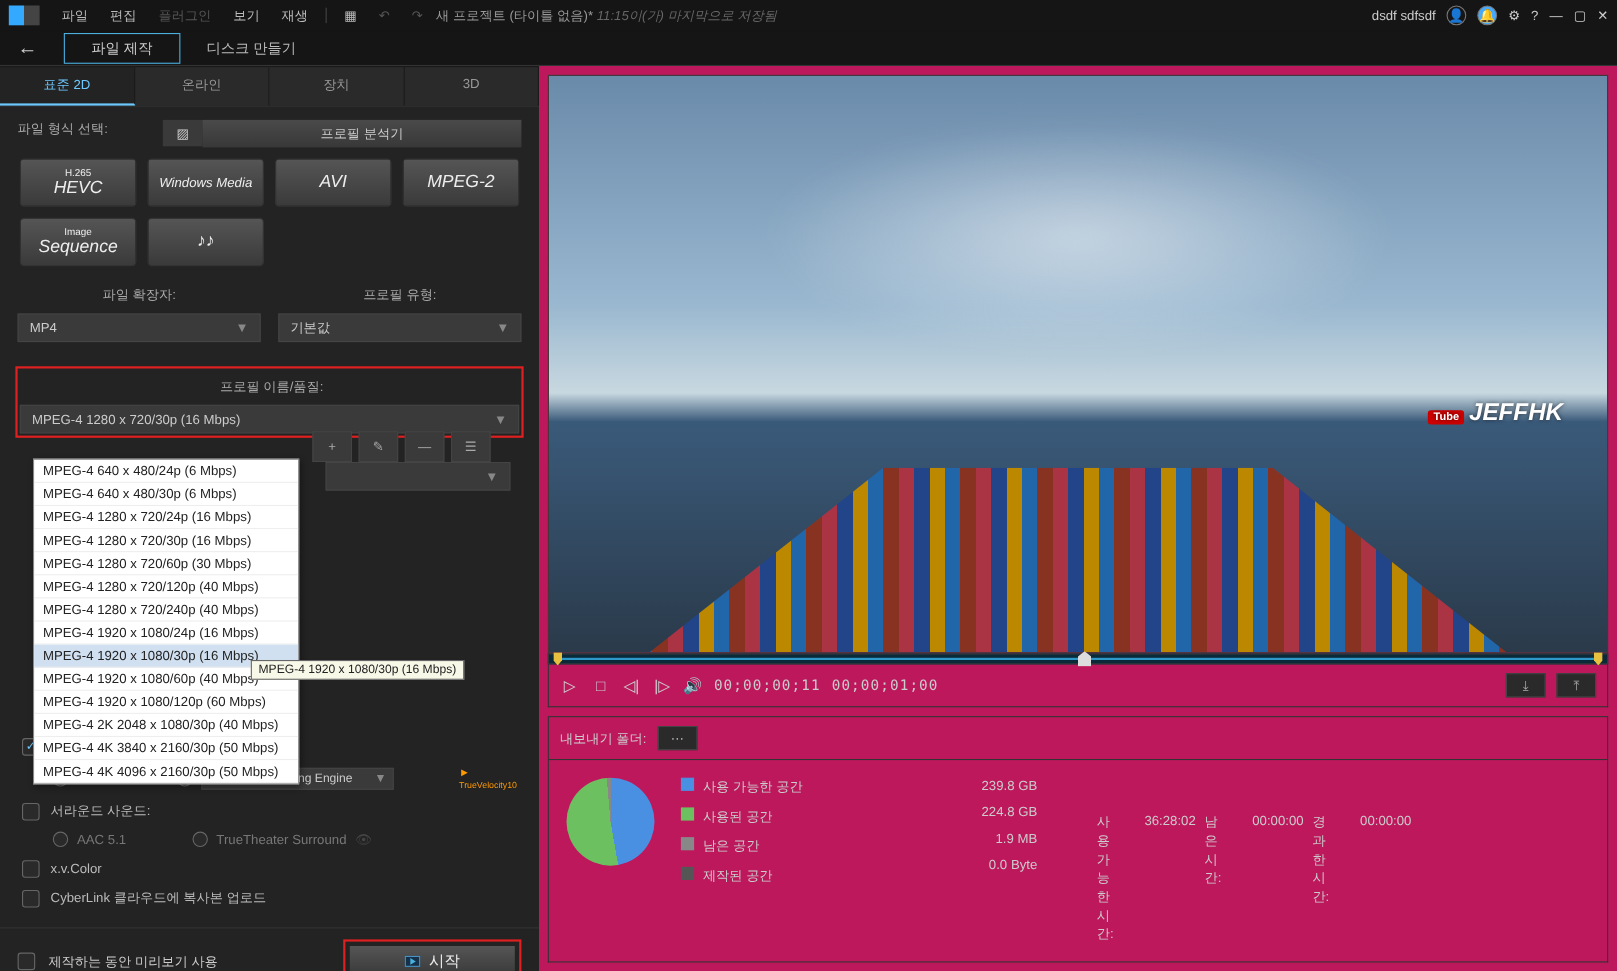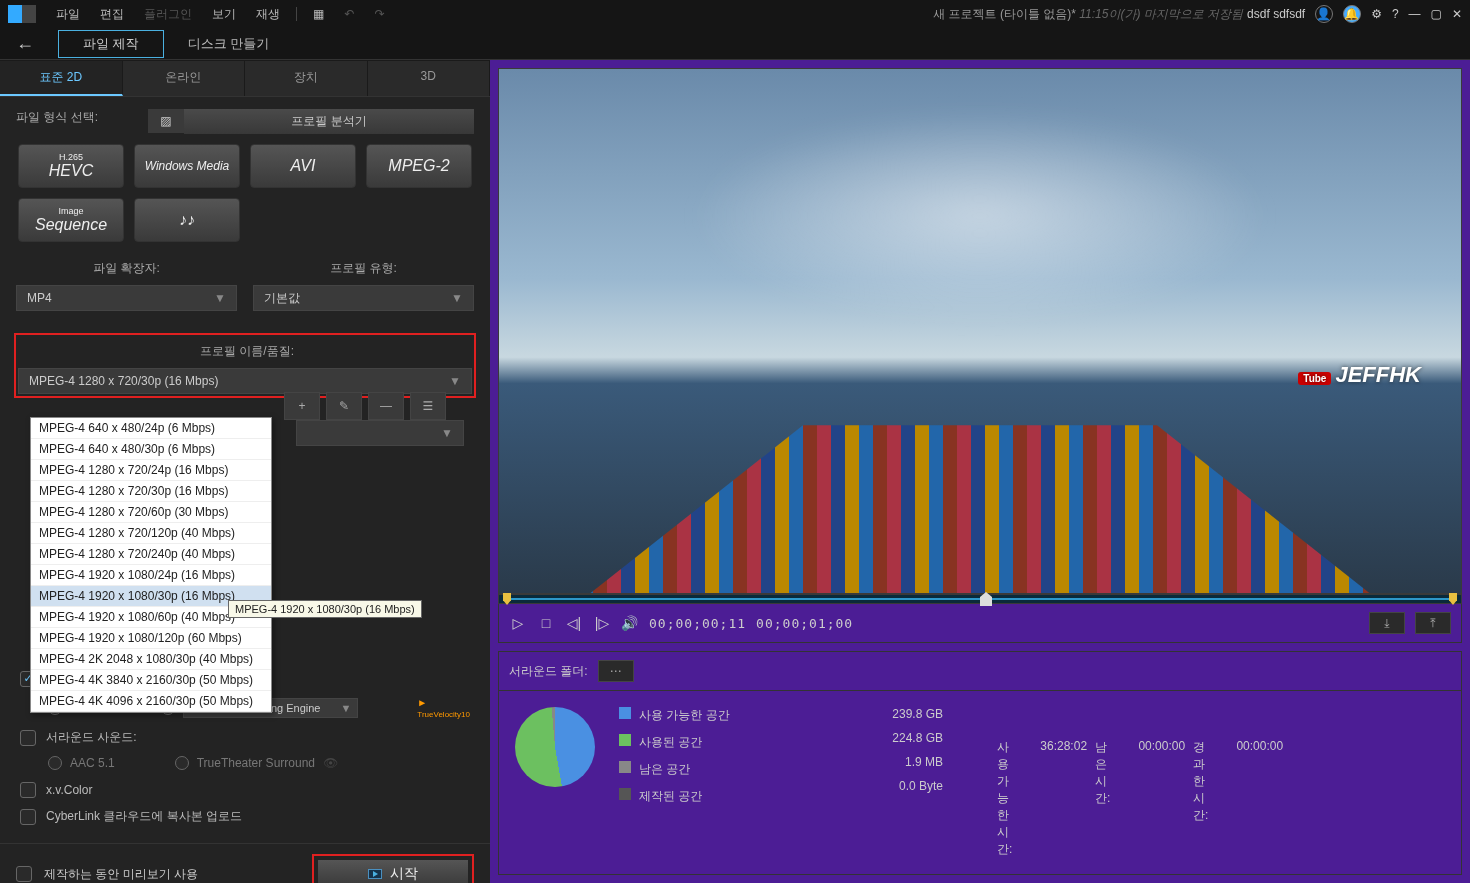--- a/index.html
+++ b/index.html
@@ -4,36 +4,36 @@
 <style>
 * { margin: 0; padding: 0; box-sizing: border-box; font-family: "Segoe UI", sans-serif; }
 body { background: #1a1a1a; color: #ccc; width: 1470px; height: 883px; overflow: hidden; font-size: 12px; }
 
 
 .top-bar { height: 28px; background: #151515; display: flex; align-items: center; padding: 0 8px; gap: 4px; }
 .app-logo { width: 28px; height: 18px; background: linear-gradient(90deg, #3af 50%, #444 50%); margin-right: 8px; }
 .menu-item { padding: 2px 8px; color: #bbb; cursor: pointer; font-size: 12px; }
 .menu-item.disabled { color: #555; }
 .menu-sep { width: 1px; height: 14px; background: #444; margin: 0 4px; }
-.title-text { flex: 1; text-align: right; color: #999; font-size: 12px; }
+.title-text { flex: 1; text-align: left; color: #999; font-size: 12px; }
 .title-text .faded { color: #666; font-style: italic; }
 .top-right { display: flex; align-items: center; gap: 10px; }
 .icon-circle { width: 18px; height: 18px; border-radius: 50%; border: 1px solid #777; display: inline-flex; align-items: center; justify-content: center; }
 .bell-icon { background: #4af; }
 
 
 .toolbar-row { height: 32px; background: #151515; display: flex; align-items: center; padding: 0 16px; gap: 24px; border-bottom: 1px solid #333; }
 .back-arrow { font-size: 18px; color: #ccc; }
 .file-produce-btn { border: 1px solid #4ab0e0; padding: 4px 24px; background: transparent; color: #ccc; font-size: 13px; }
 .disc-create { color: #bbb; font-size: 13px; }
 
 
 .main { display: flex; height: calc(100% - 60px); }
 .left-panel { width: 490px; background: #232323; padding: 0; overflow: visible; position: relative; }
-.right-panel { flex: 1; background: #4c1d95; padding: 8px; display: flex; flex-direction: column; }
+.right-panel { flex: 1; background: #be185d; padding: 8px; display: flex; flex-direction: column; }
 
 
 .sub-tabs { display: flex; border-bottom: 1px solid #333; }
 .sub-tab { flex: 1; text-align: center; padding: 8px 0; background: #2a2a2a; color: #999; border-right: 1px solid #1a1a1a; border-top: 1px solid #1a1a1a; }
 .sub-tab.active { background: #232323; color: #6cc8ff; border-bottom: 2px solid #6cc8ff; }
 
 
 .format-section { padding: 12px 16px; }
 .section-label { color: #aaa; font-size: 12px; margin-bottom: 8px; text-align: center; }
 .profile-analyzer { display: flex; margin-bottom: 12px; }
@@ -350,21 +350,21 @@
       <span class="pctl">🔊</span>
       <span class="timecode">00;00;00;11</span>
       <span class="timecode">00;00;01;00</span>
       <div class="pbtns-right">
         <div class="icon-btn">⤓</div>
         <div class="icon-btn">⤒</div>
       </div>
     </div>
 
     <div class="export-row">
-      <span>서라운드 폴더:</span>
+      <span>내보내기 폴더:</span>
       <div class="icon-btn">⋯</div>
     </div>
 
     <div class="info-panel">
       <div class="pie-chart"></div>
       <div class="legend-col" id="legend-col">
           <div class="legend-row">
             <span class="swatch" style="background:#4a90e2"></span>
             <span>사용 가능한 공간</span>
           </div>

